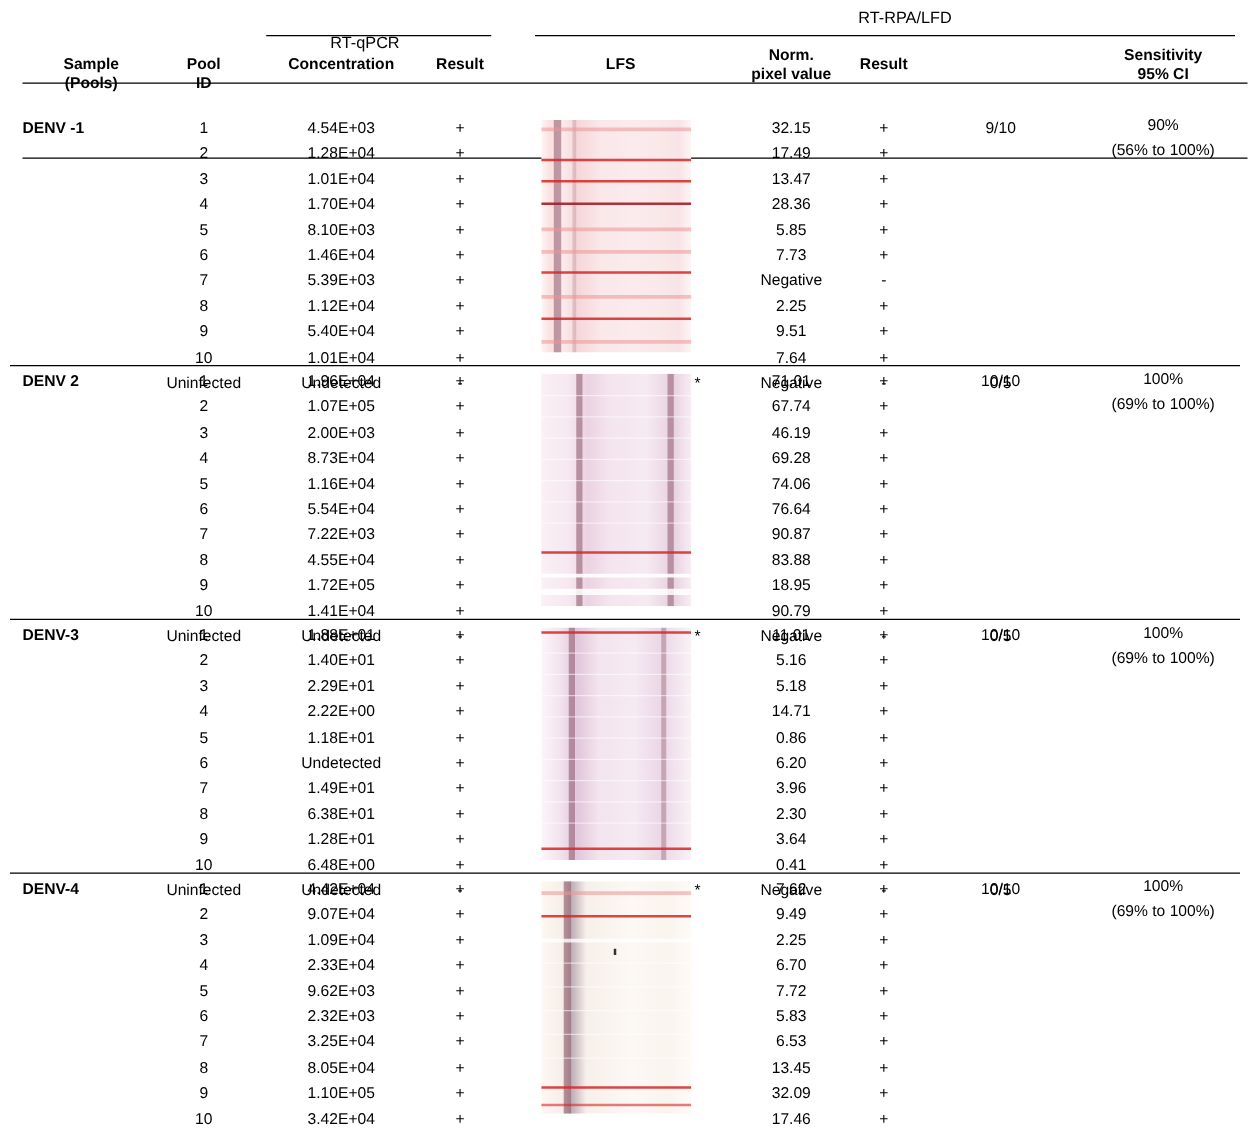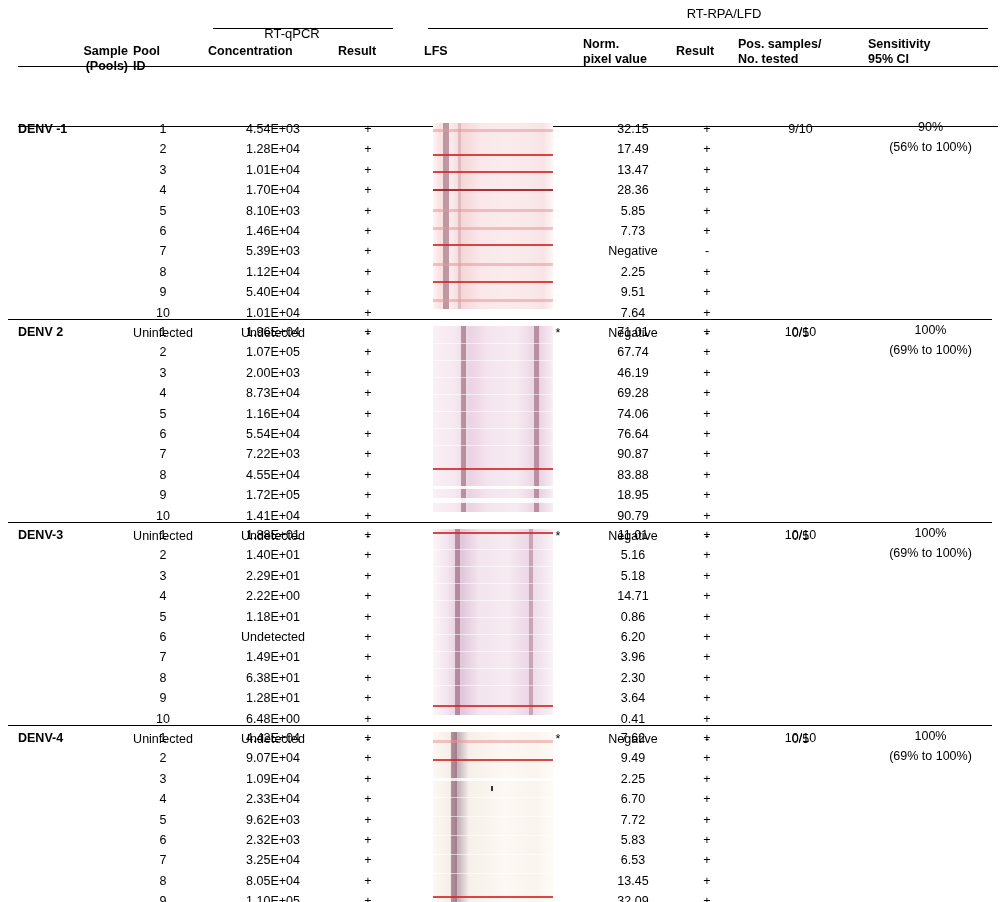--- a/index.html
+++ b/index.html
@@ -46,28 +46,29 @@
   #rule-qpcr { left: 205px; width: 180px; top: 28px; }
   #rule-rpa  { left: 420px; width: 560px; top: 28px; }
 
   
   .col-header {
     position: relative;
     height: 60px;
   }
   .col-header .ch {
     position: absolute;
+    text-align: center;
     font-weight: bold;
     font-size: 12.5px;
     line-height: 15px;
     top: 14px;
   }
   .col-header .ch.left { text-align: left; }
 
-  #ch-sample { left: 10px;  width: 110px; text-align: right; }
+  #ch-sample { left: 10px;  width: 110px; text-align: center; }
   #ch-poolid { left: 125px; width: 60px; }
   #ch-conc   { left: 200px; width: 130px; }
   #ch-result1{ left: 330px; width: 60px; }
   #ch-lfs    { left: 416px; width: 145px; }
   #ch-norm   { left: 575px; width: 100px; top: 7px;}
   #ch-result2{ left: 668px; width: 62px; }
   #ch-pos    { left: 730px; width: 125px; top: 7px;}
   #ch-sens   { left: 860px; width: 125px; top: 7px;}
 
   #rule-header-top { left: 10px; width: 980px; top: 36px; }
@@ -215,24 +216,20 @@
     <div class="ch" id="ch-result1">Result</div>
     <div class="ch" id="ch-lfs">LFS</div>
 
     <div class="ch" id="ch-norm">
       <span>Norm.</span><br>
       <span>pixel value</span>
     </div>
 
     <div class="ch" id="ch-result2">Result</div>
 
-    <div class="ch" id="ch-pos">
-      <span>Pos. samples/</span><br>
-      <span>No. tested</span>
-    </div>
 
     <div class="ch" id="ch-sens">
       <span>Sensitivity</span><br>
       <span>95% CI</span>
     </div>
 
     <div class="rule" id="rule-header-bot"></div>
   </div>
 
   <div class="block" style="height:202px;">
@@ -244,21 +241,21 @@
       <div class="hband" style="top:31px;"></div>
       <div class="hband" style="top:48px;"></div>
       <div class="hband dark" style="top:66px;"></div>
       <div class="hband soft" style="top:86px;"></div>
       <div class="hband soft" style="top:104px;"></div>
       <div class="hband" style="top:121px;"></div>
       <div class="hband soft" style="top:140px;"></div>
       <div class="hband" style="top:158px;"></div>
       <div class="hband soft" style="top:176px;"></div>
     </div>
-    <div class="rows" style="padding-top:2px;margin-top:27px;">
+    <div class="rows" style="padding-top:2px;">
       <div class="row">
         <span class="cell c-sample">DENV -1</span>
         <span class="cell c-poolid">1</span>
         <span class="cell c-conc">4.54E+03</span>
         <span class="cell c-res1">+</span>
         <span class="cell c-norm">32.15</span>
         <span class="cell c-res2">+</span>
         <span class="cell c-pos">9/10</span>
         <span class="cell c-sens">90%</span>
       </div>

